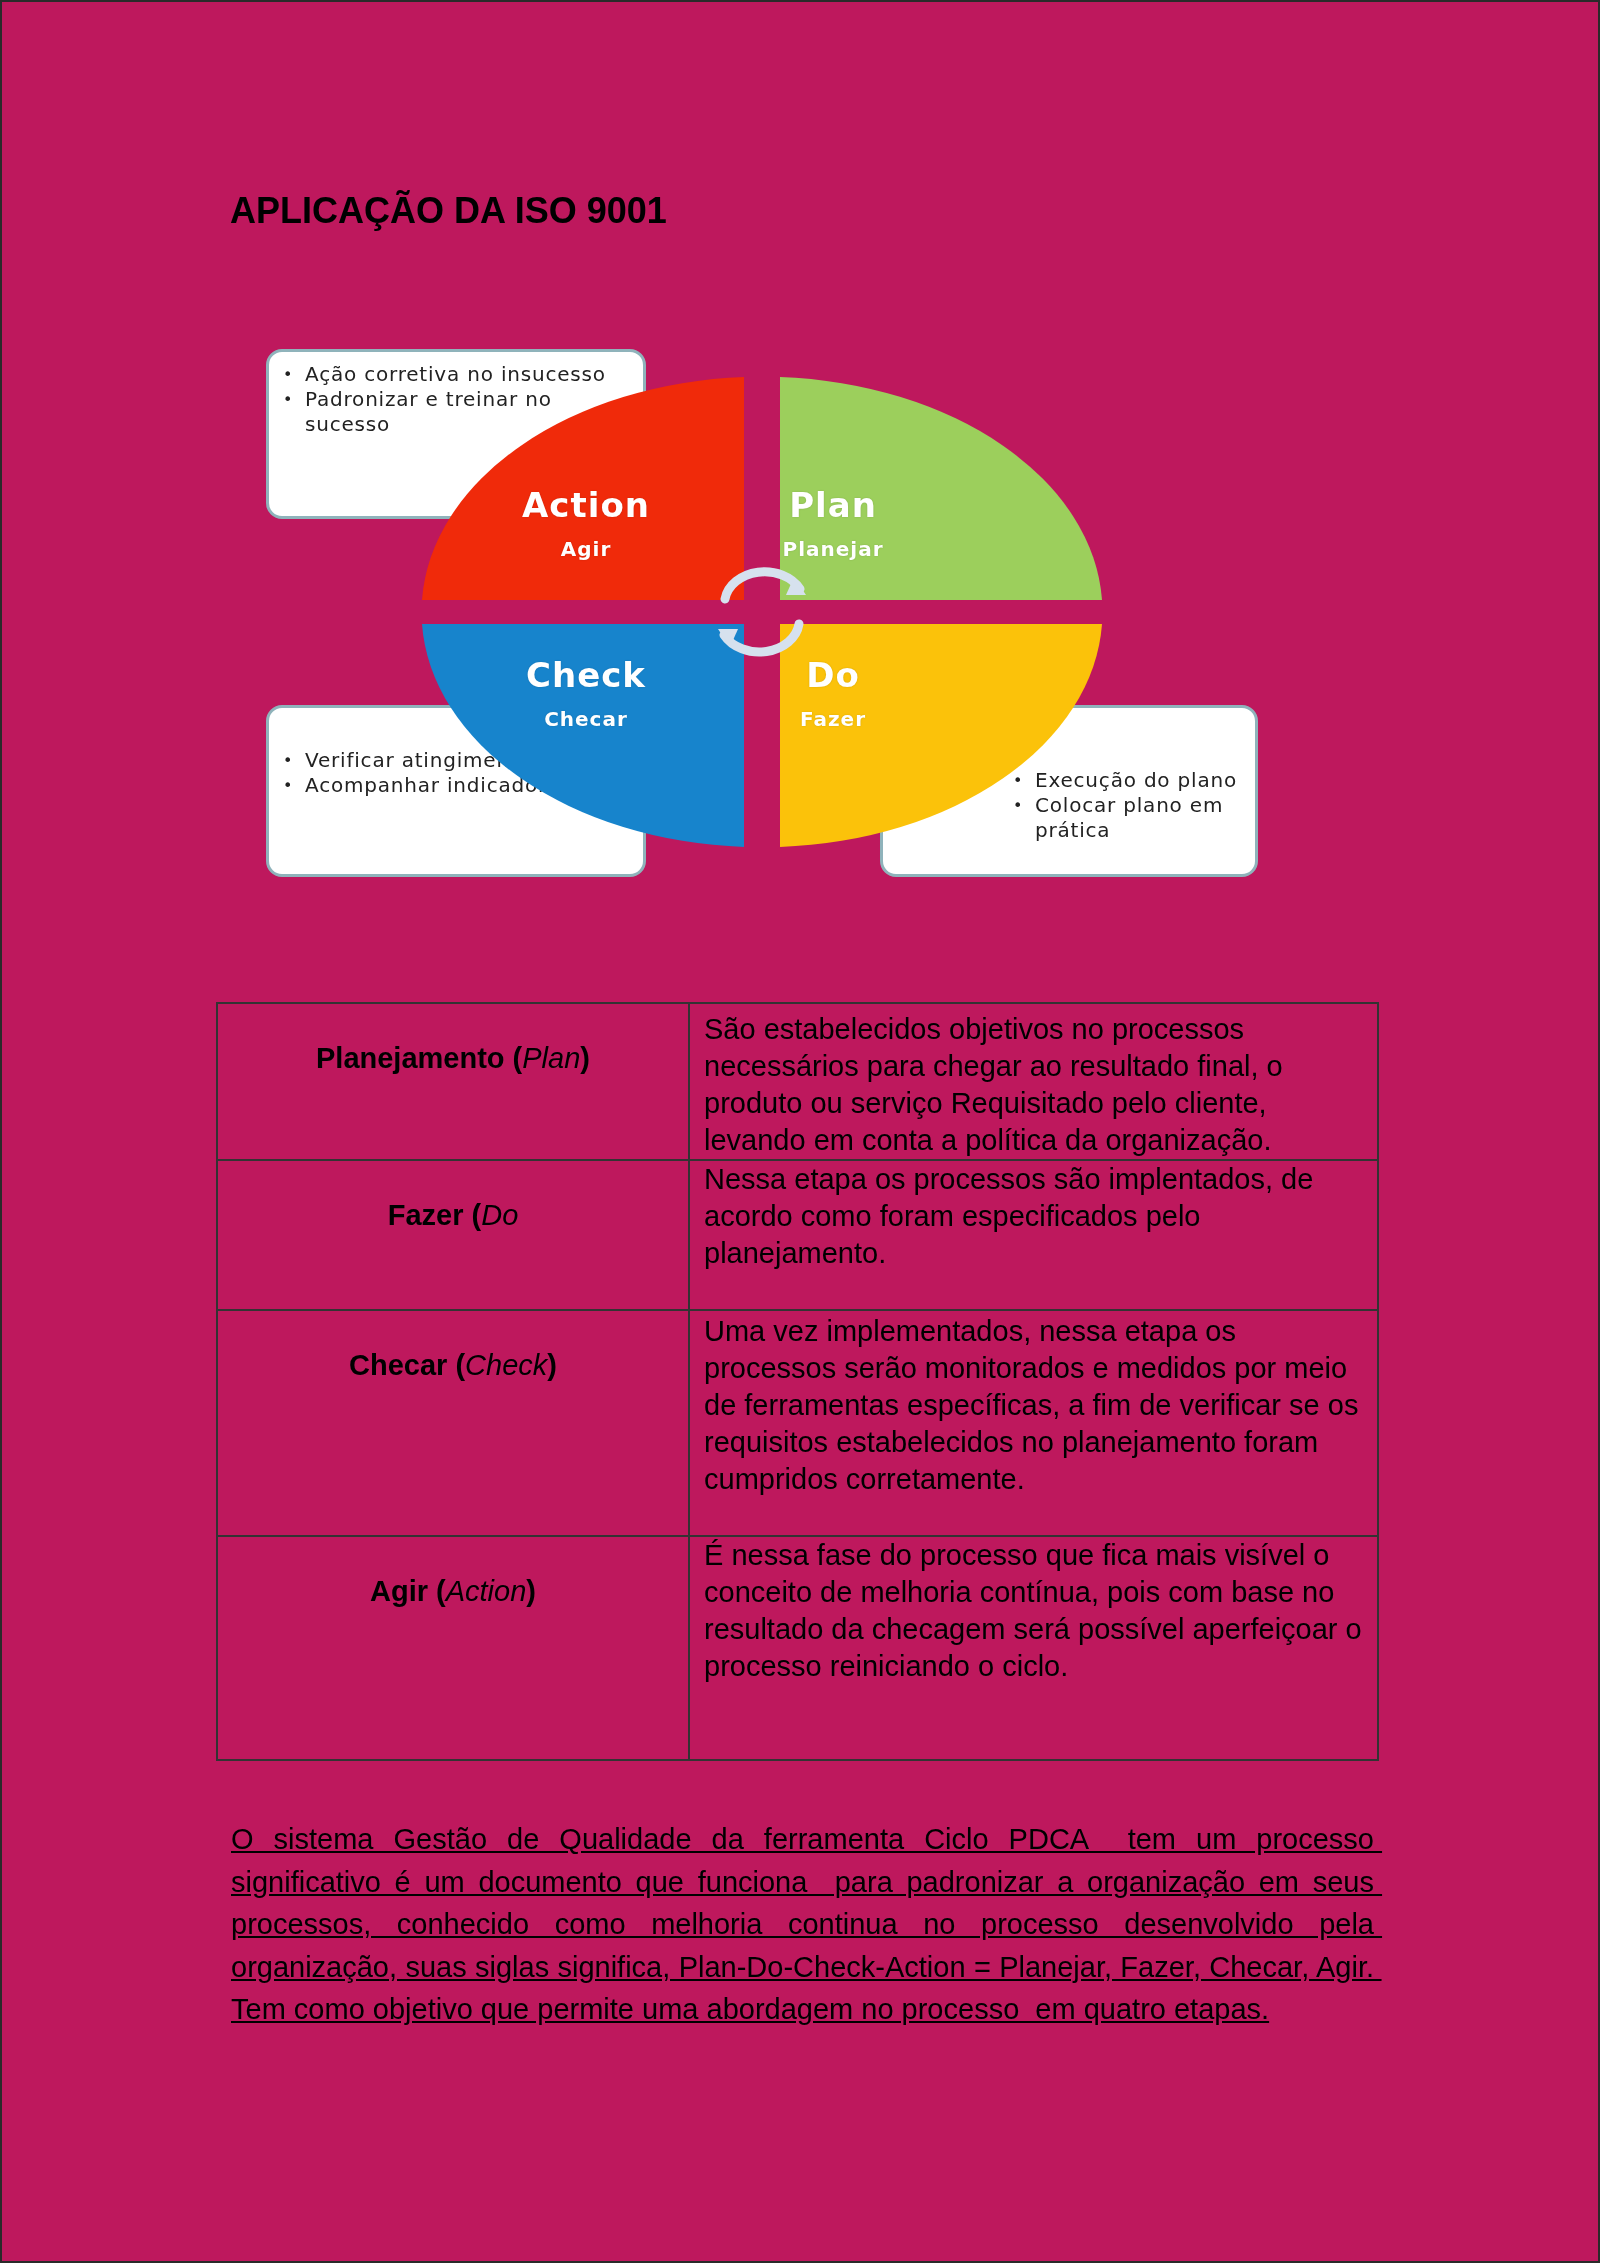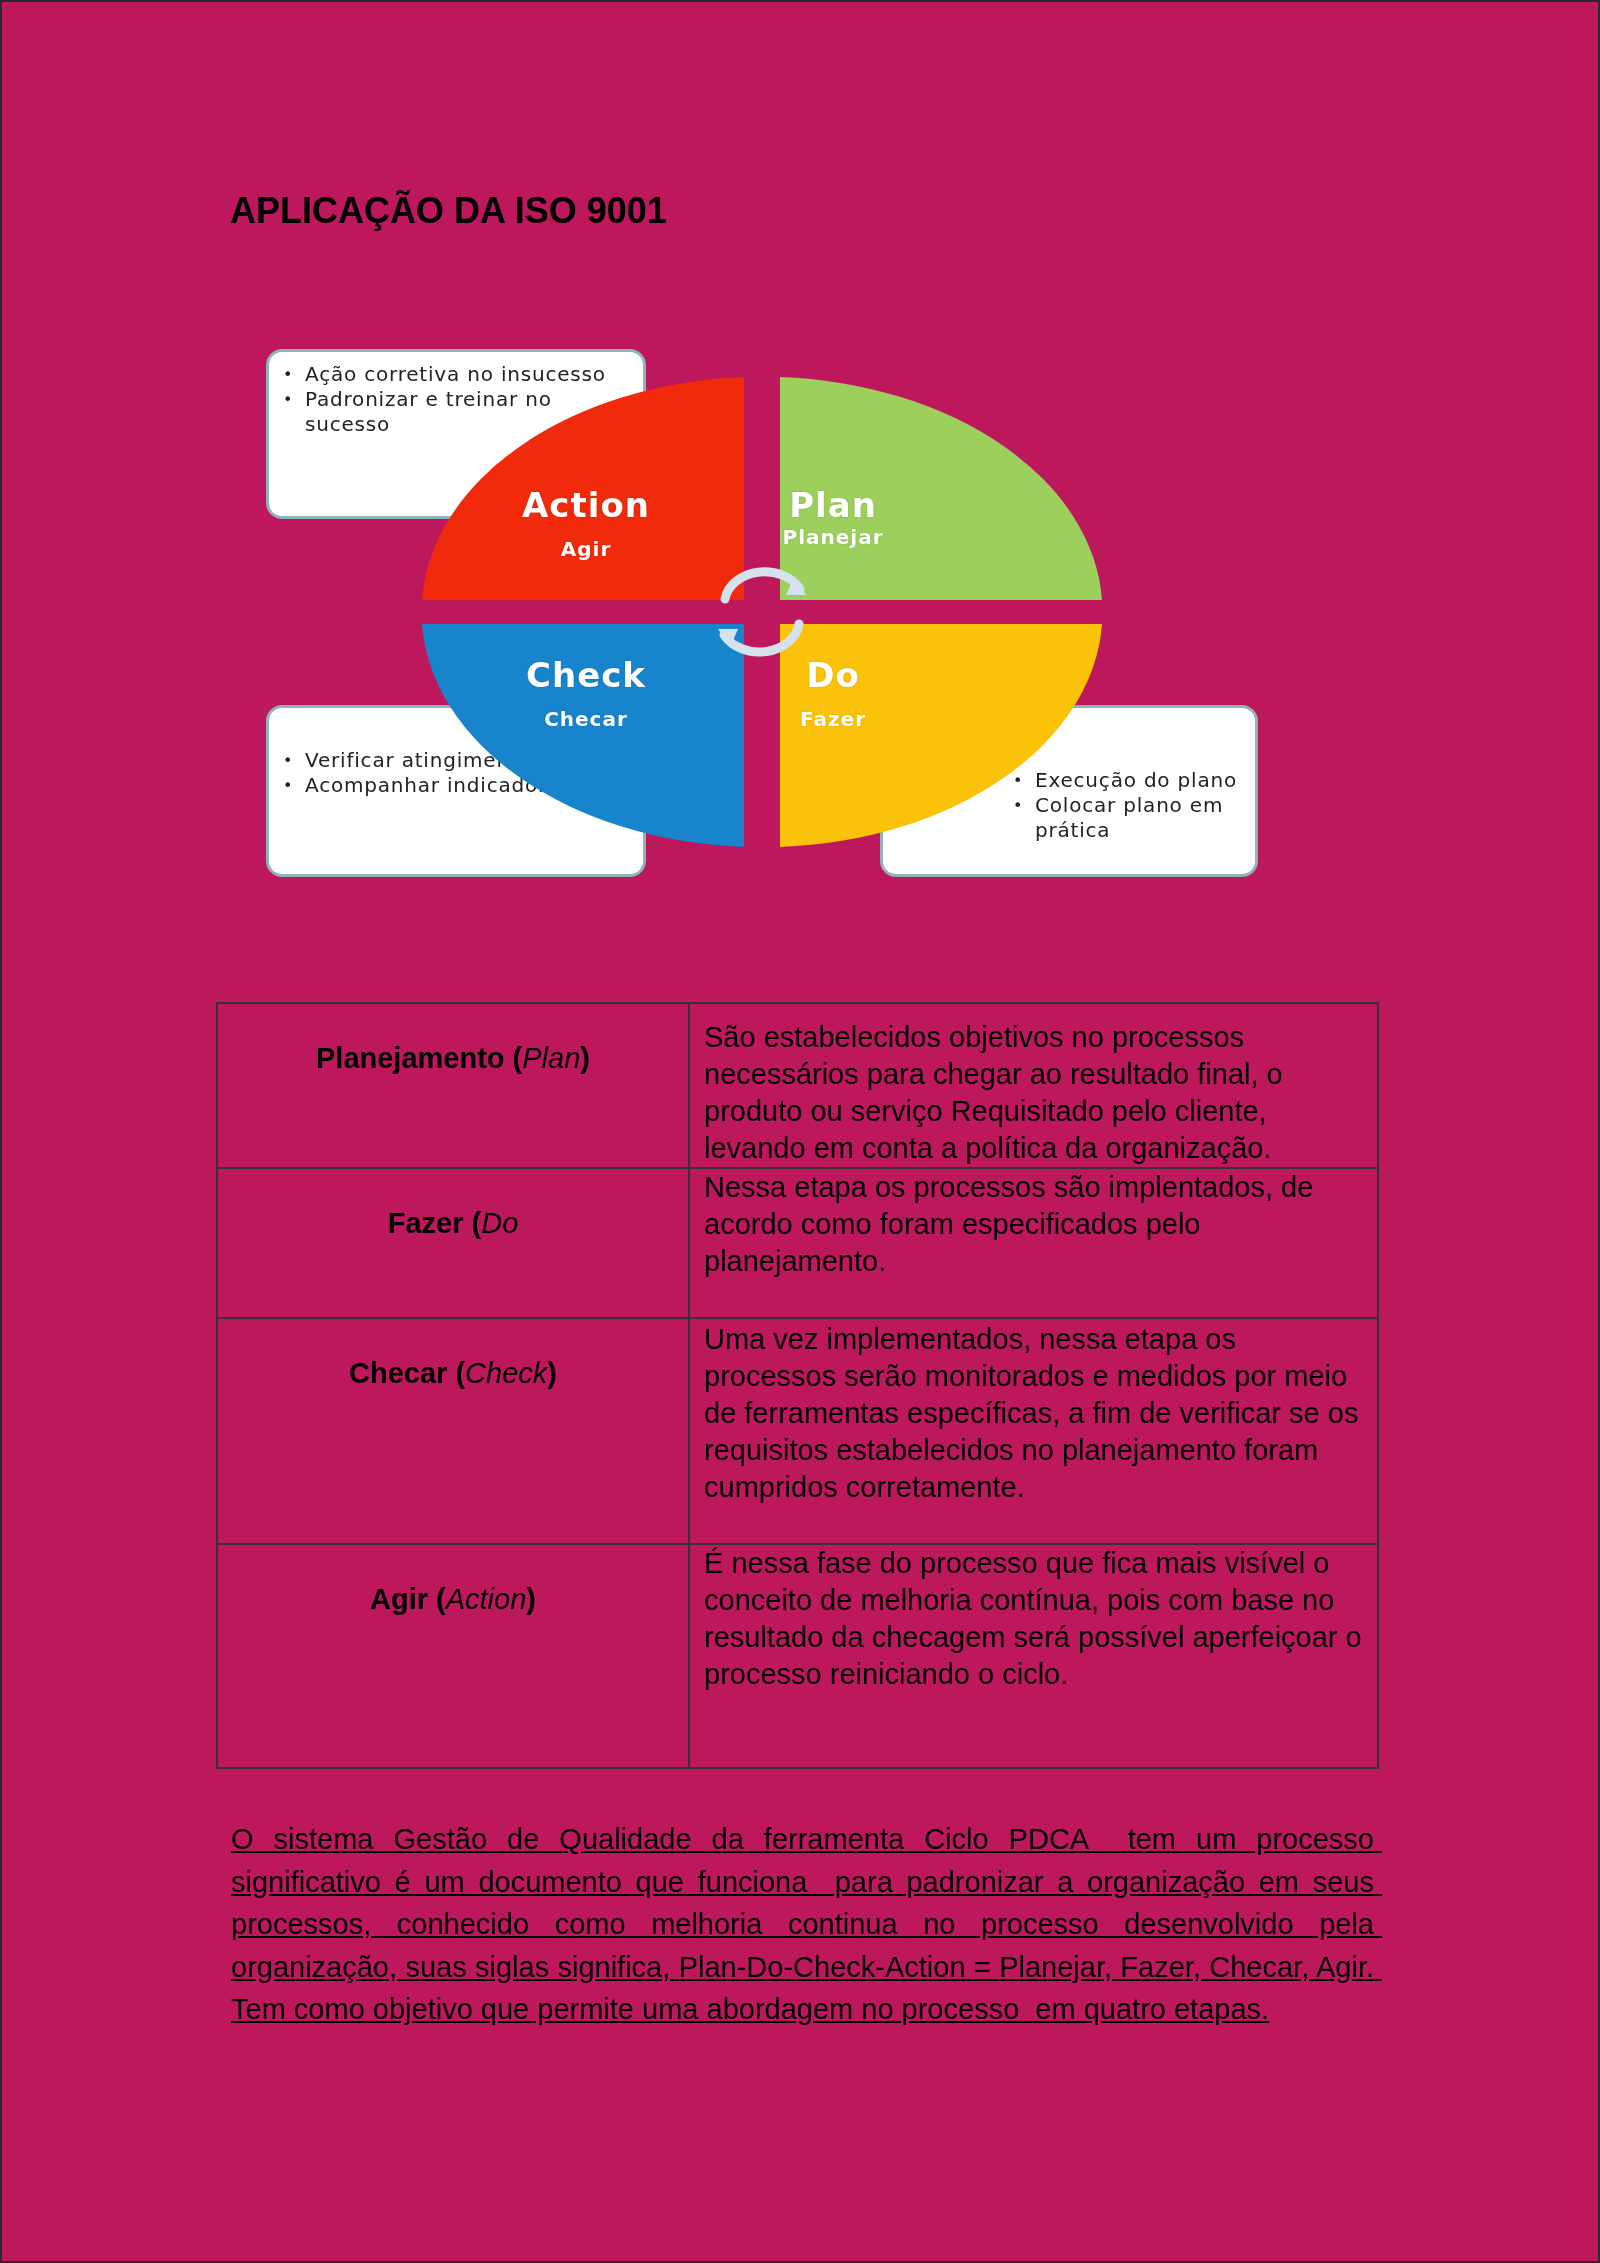--- a/index.html
+++ b/index.html
@@ -60,21 +60,21 @@
   .pdca-table td.phase {
     width: 470px; text-align: center; font-weight: bold;
   }
   .pdca-table td.phase .phase-inner { padding-top: 38px; }
   .pdca-table td.phase em { font-weight: normal; font-style: italic; }
   .pdca-table td.desc { padding: 0 14px 0 14px; line-height: 37px; }
   .row-1 td { height: 146px; }
   .row-2 td { height: 148px; }
   .row-3 td { height: 222px; }
   .row-4 td { height: 222px; }
-  .row-1 td.desc { padding-top: 15px; }
+  .row-1 td.desc { padding-top: 7px; }
   .row-3 td.desc { padding-top: 2px; }
 
   .body-paragraph {
     position: absolute; left: 229px; top: 1816px; width: 1143px;
     font-family: "Liberation Sans", sans-serif; font-size: 29px; line-height: 42.5px;
     color: #000; text-align: justify; margin: 0; white-space: pre-wrap; text-decoration: underline;
   }
 </style>
 </head>
 <body>
@@ -117,21 +117,21 @@
           <path class="arrow" d="M377,247 A40,32 0 0 1 302,258" stroke="#d6e1ee"></path>
           <path class="arrow-head" d="M308,270 L296,252 L316,252 Z" stroke="none" fill="#d6e1ee"></path>
         </g>
       </svg>
       <div class="q-label" style="left:64px; top:108px;">
         <div class="q-main">Action</div>
         <div class="q-sub" style="margin-top:12px;">Agir</div>
       </div>
       <div class="q-label" style="left:311px; top:108px;">
         <div class="q-main">Plan</div>
-        <div class="q-sub" style="">Planejar</div>
+        <div class="q-sub" style="margin-top:12px;">Planejar</div>
       </div>
       <div class="q-label" style="left:64px; top:278px;">
         <div class="q-main">Check</div>
         <div class="q-sub" style="margin-top:12px;">Checar</div>
       </div>
       <div class="q-label" style="left:311px; top:278px;">
         <div class="q-main">Do</div>
         <div class="q-sub" style="margin-top:12px;">Fazer</div>
       </div>
     </div>

